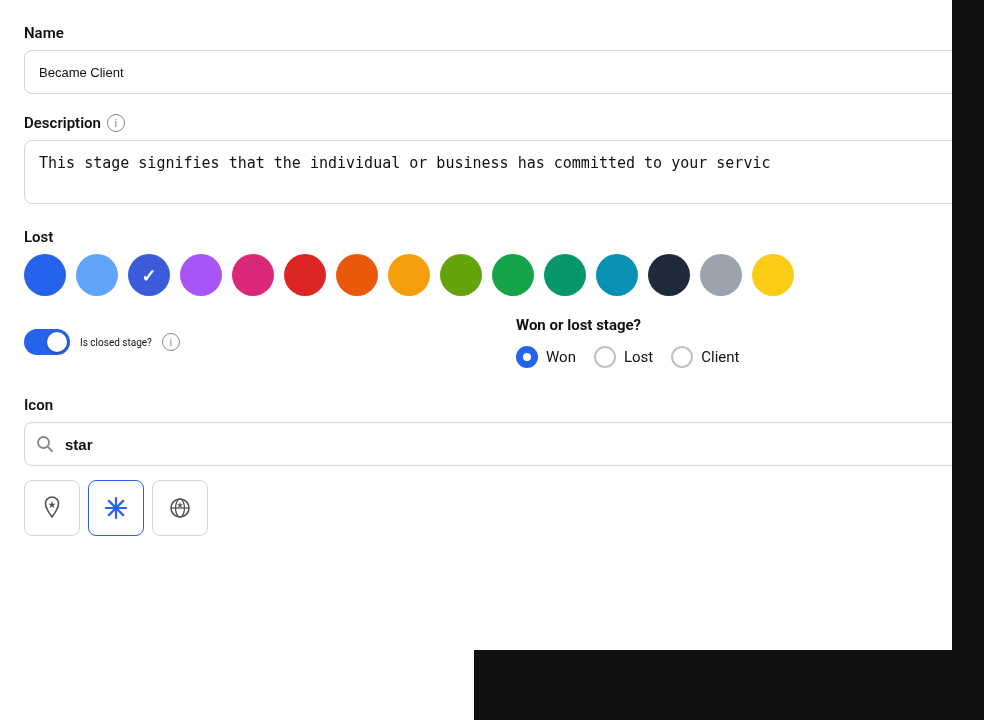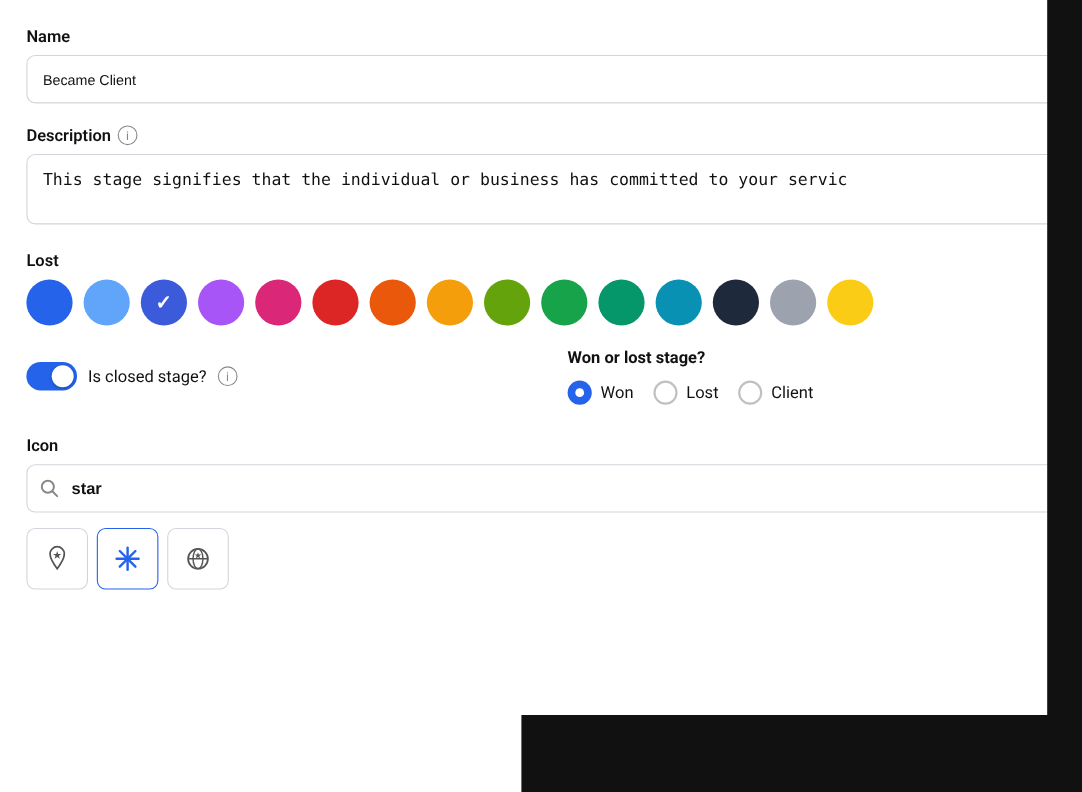--- a/index.html
+++ b/index.html
@@ -131,21 +131,21 @@
     }
 
     .toggle-section {
       display: flex;
       align-items: center;
       gap: 10px;
       flex: 1;
     }
 
     .toggle-label {
-      font-size: 15px;
+      font-size: 10px;
       color: #111;
       font-weight: 400;
     }
 
     
     .toggle-switch {
       width: 46px;
       height: 26px;
       background: #2563eb;
       border-radius: 13px;

